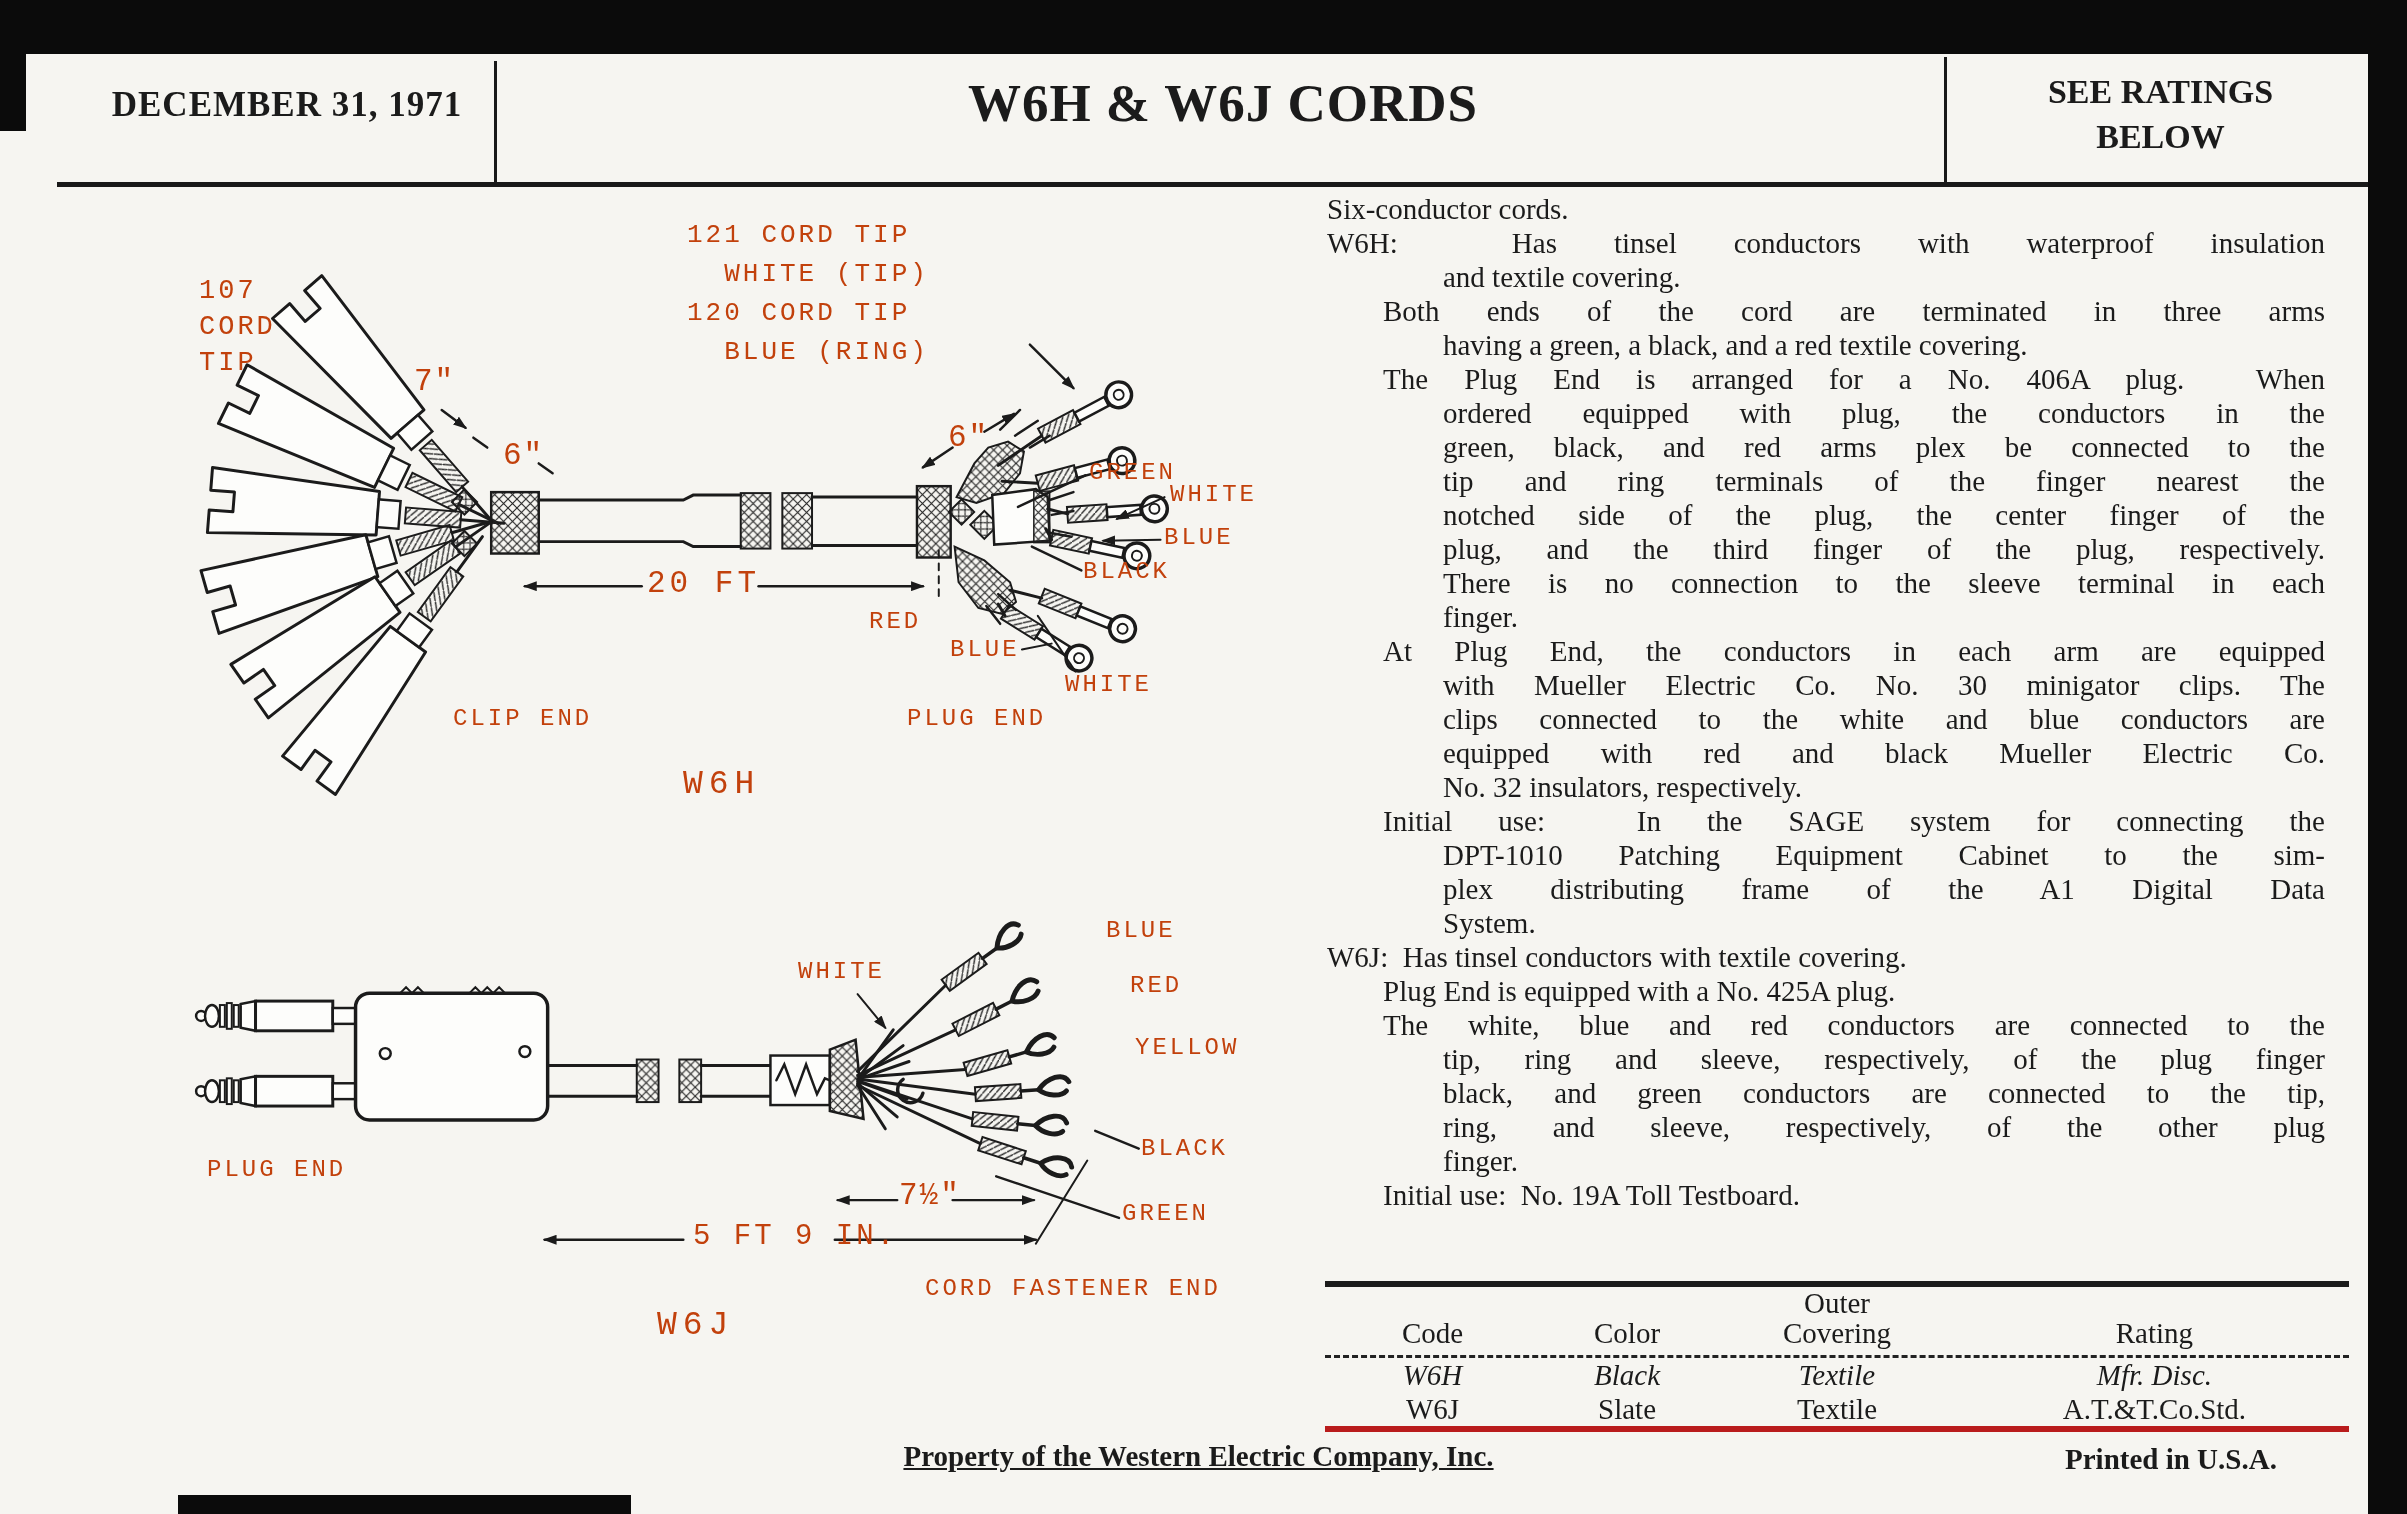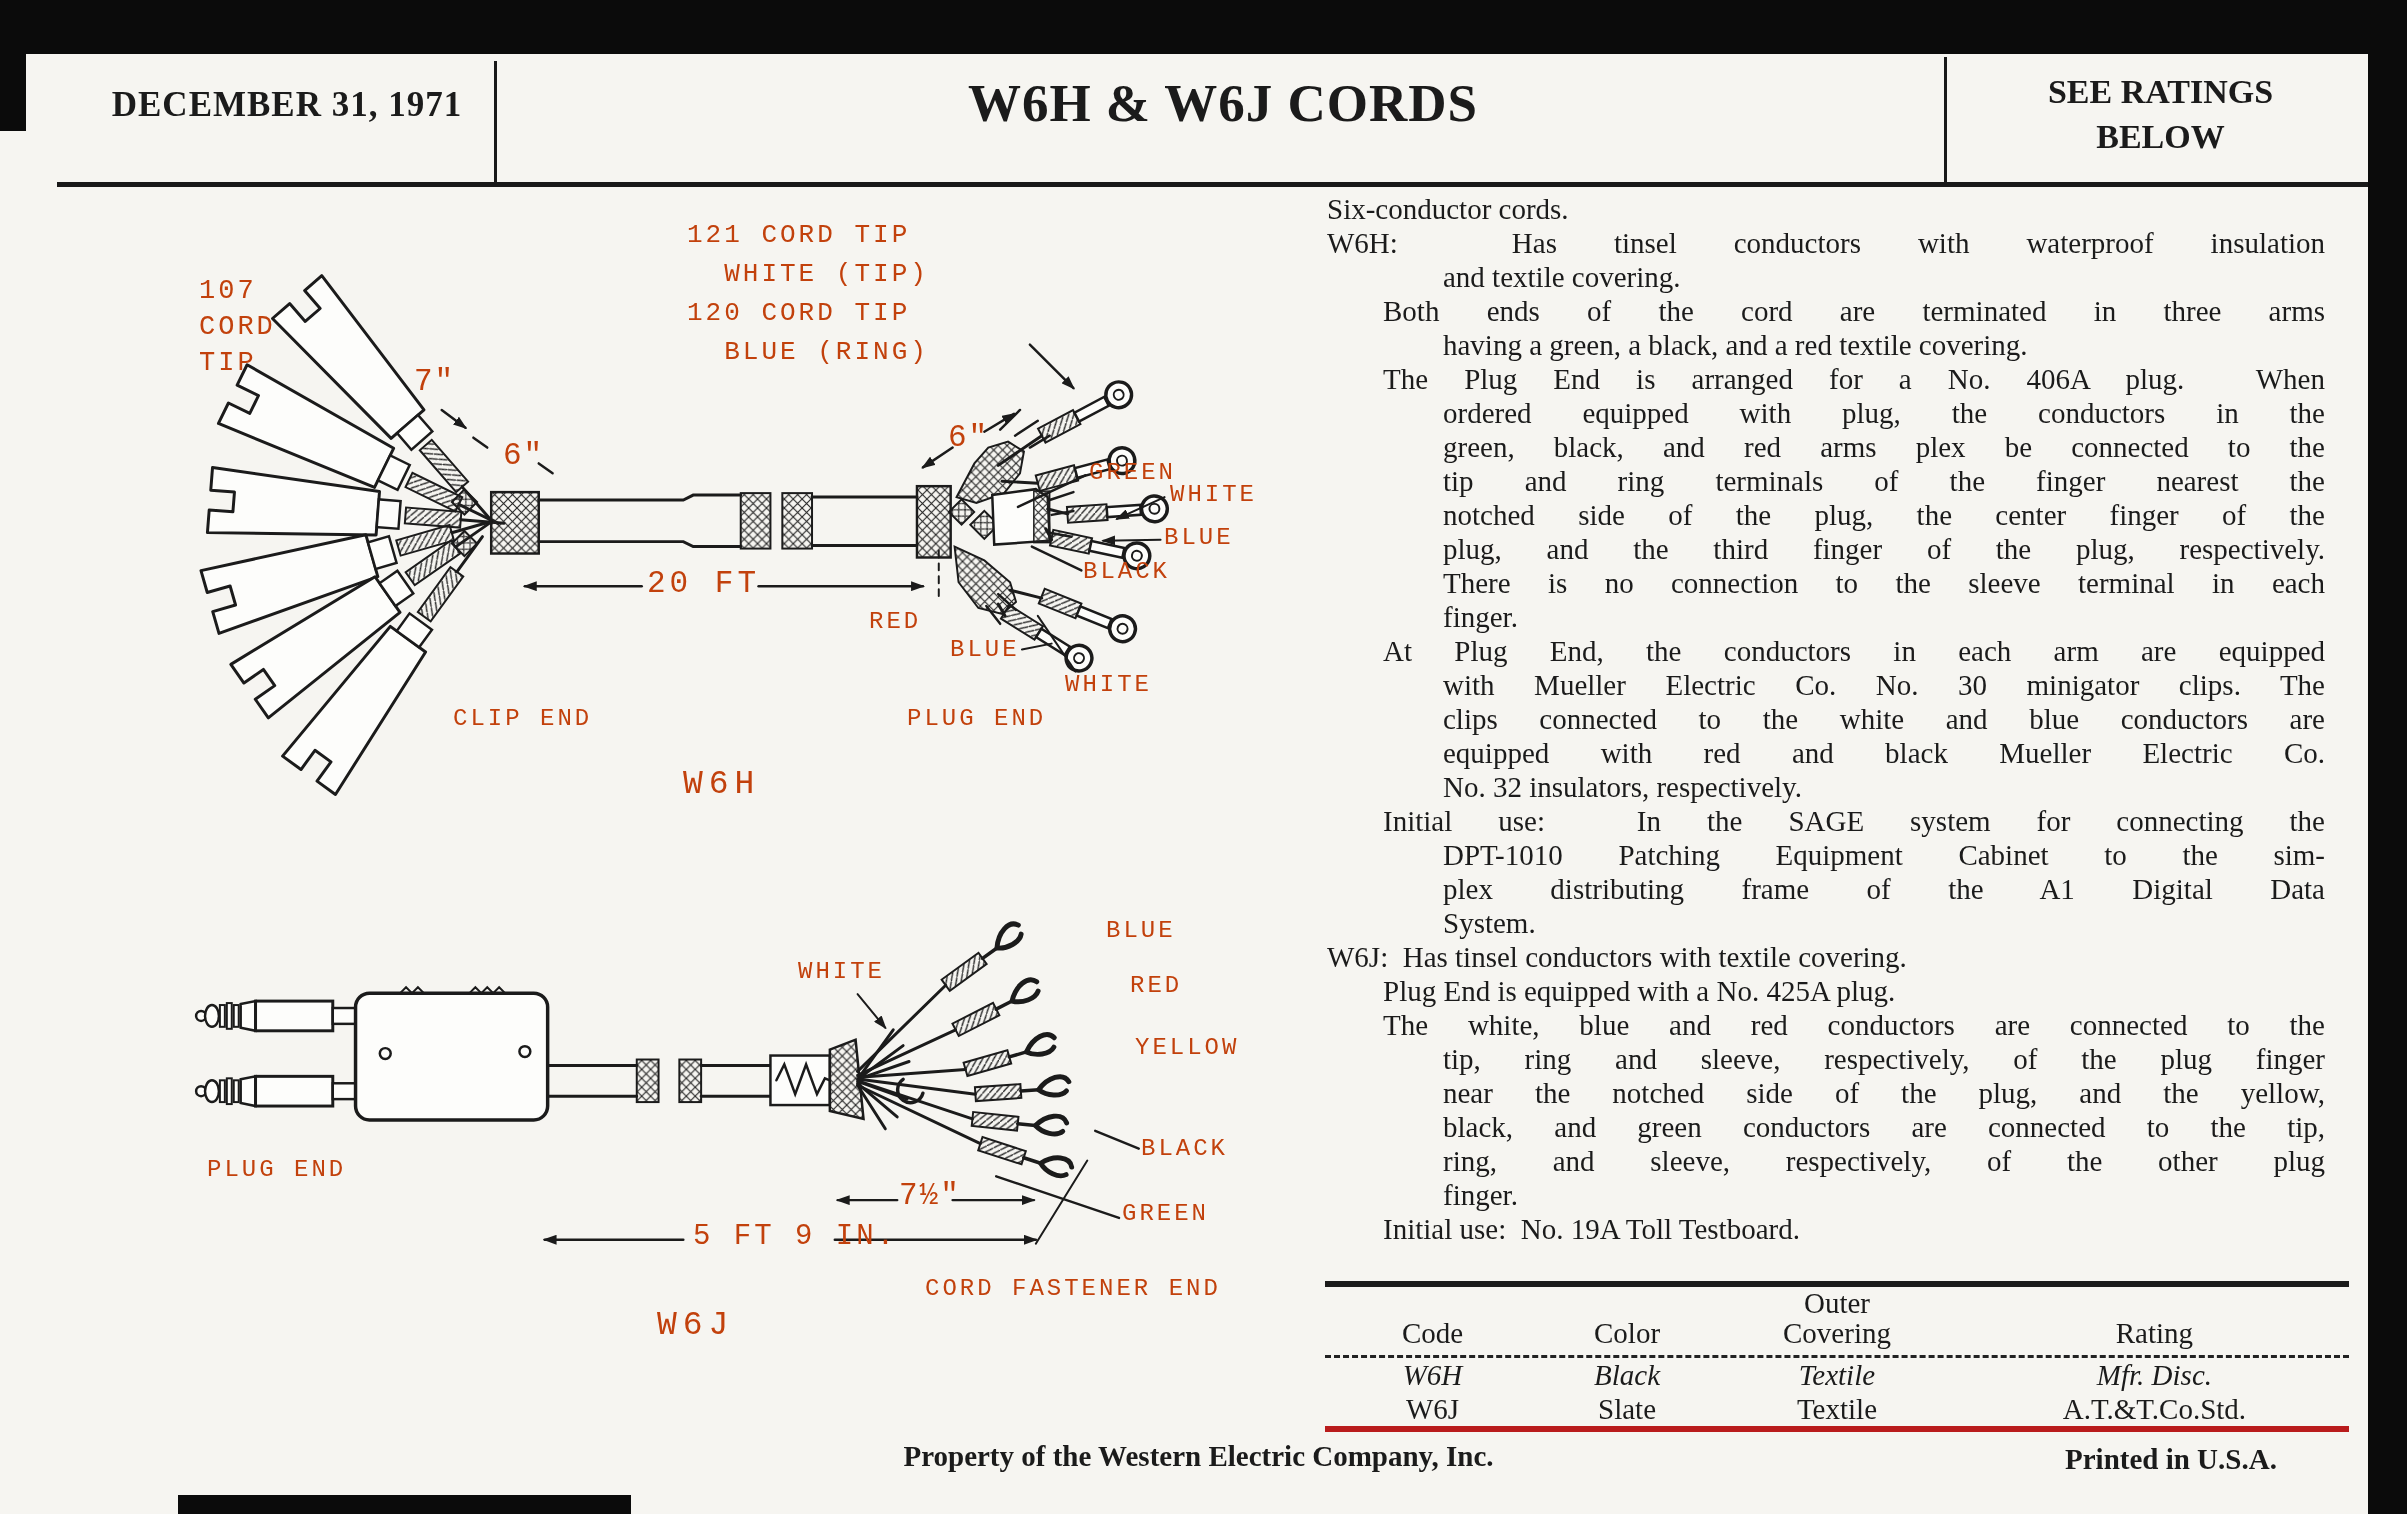--- a/index.html
+++ b/index.html
@@ -22,21 +22,21 @@
   .tline[data-j="1"]{text-align:justify;text-align-last:justify;}
   
   .rtable{left:1325px;top:1281px;width:1024px;border-top:6px solid #1b1b1b;border-bottom:6px solid #b91c1c;font-size:29px;}
   .trow{display:grid;grid-template-columns:21% 17% 24% 38%;}
   .trow > div{text-align:center;}
   .outer-row{height:31px;line-height:33px;}
   .head-row{height:37px;line-height:30px;border-bottom:3px dashed #222;}
   .data-row{height:34px;line-height:35px;}
   .data-row[data-rowstyle="italic"]{font-style:italic;}
   
-  .foot-prop{left:634px;top:1440px;width:1129px;text-align:center;font-size:29px;font-weight:bold;}
+  .foot-prop{left:634px;top:1440px;width:1129px;text-align:center;font-size:29px;font-weight:bold;text-decoration:underline;}
   .foot-print{left:2065px;top:1443px;font-size:29px;font-weight:bold;}
   
   .dl{position:absolute;font-family:Liberation Mono, monospace;font-size:24px;letter-spacing:3px;color:#c2410c;white-space:pre;}
   .dl.big{font-size:33px;letter-spacing:6px;}
   .dl.dim{font-size:31px;letter-spacing:2px;}
   .dl.lh36{line-height:36px;font-size:27px;margin-left:13px;}
   .dl.lh39{line-height:39px;font-size:26px;}
   svg{position:absolute;left:0;top:0;}
 </style>
 </head>
@@ -293,21 +293,20 @@
       <div class="tline" data-ind="2" data-j="0">System.</div>
 
       <div class="tline" data-ind="0" data-j="0">W6J:&nbsp; Has tinsel conductors with textile covering.</div>
 
       <div class="tline" data-ind="1" data-j="0">Plug End is equipped with a No. 425A plug.</div>
 
       <div class="tline" data-ind="1" data-j="1">The white, blue and red conductors are connected to the</div>
 
       <div class="tline" data-ind="2" data-j="1">tip, ring and sleeve, respectively, of the plug finger</div>
 
-      <div class="tline" data-ind="2" data-j="1">near the notched side of the plug, and the yellow,</div>
 
       <div class="tline" data-ind="2" data-j="1">black, and green conductors are connected to the tip,</div>
 
       <div class="tline" data-ind="2" data-j="1">ring, and sleeve, respectively, of the other plug</div>
 
       <div class="tline" data-ind="2" data-j="0">finger.</div>
 
 
       <div class="tline" data-ind="1" data-j="0">Initial use:&nbsp; No. 19A Toll Testboard.</div>
     </div>

